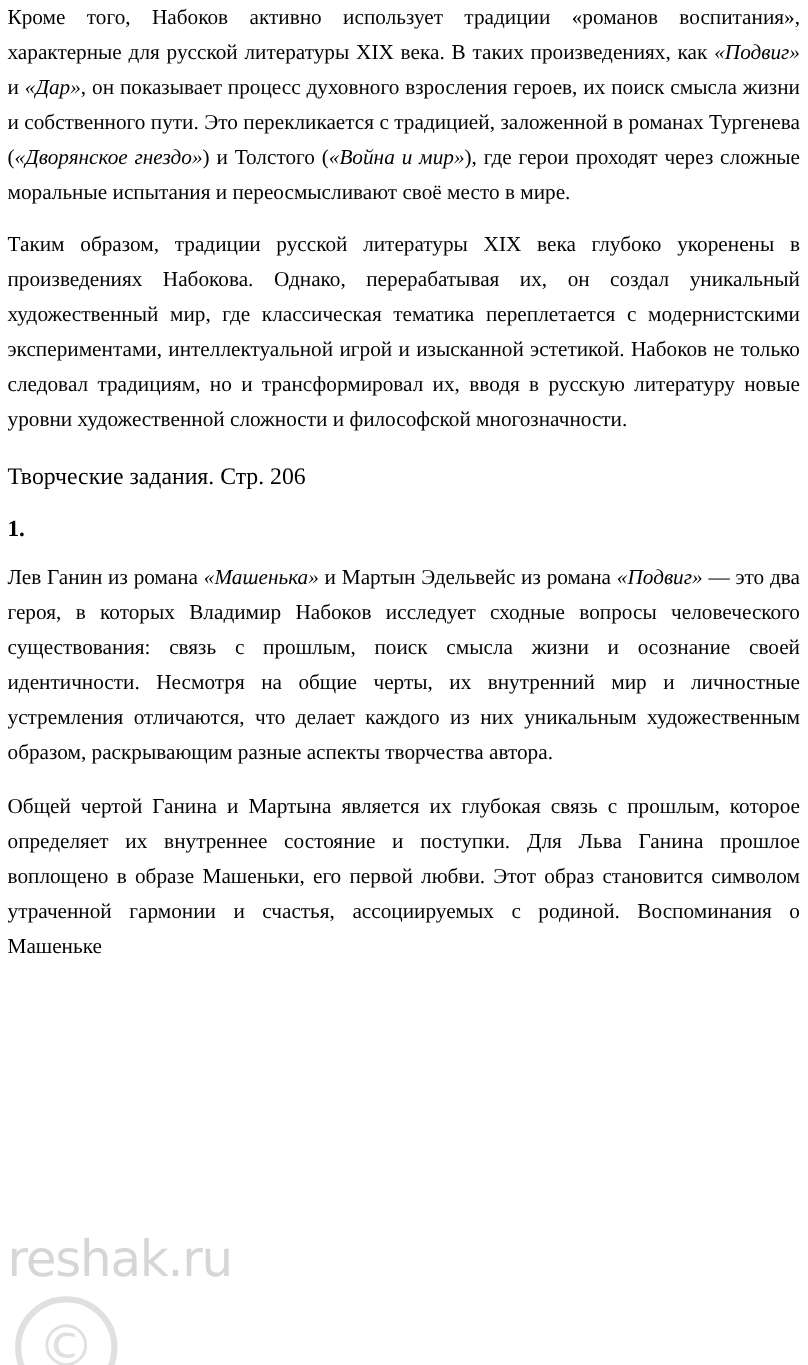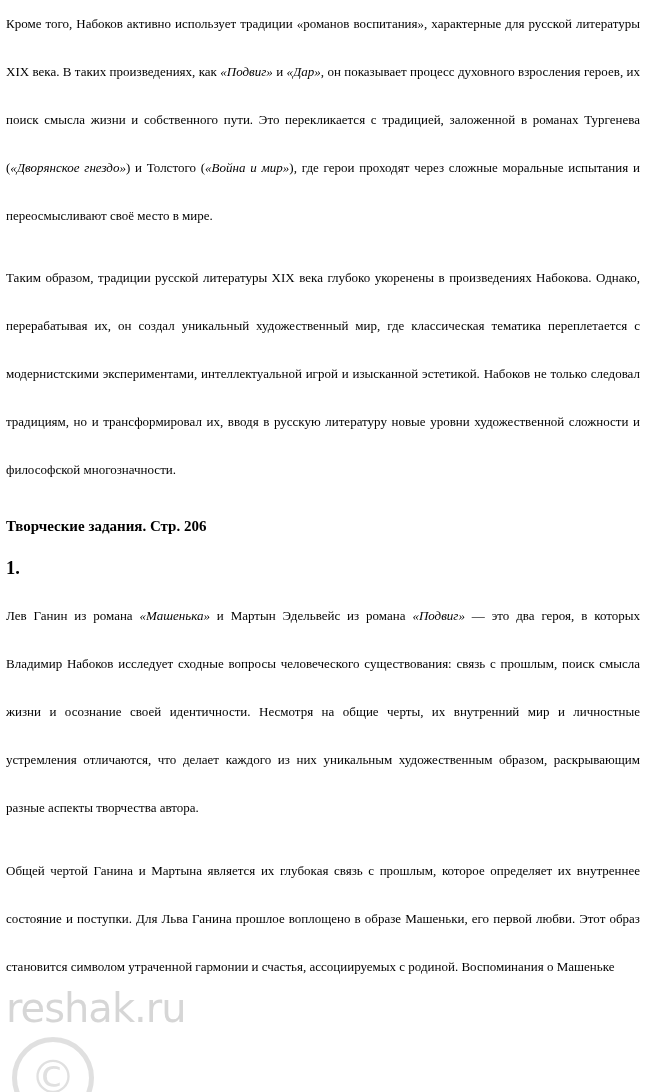--- a/index.html
+++ b/index.html
@@ -16,35 +16,35 @@
     color: #000000;
   }
   #page {
     position: relative;
     width: 646px;
     height: 1092px;
     box-sizing: border-box;
     padding: 0 6px;
   }
   .para {
-    font-size: 13px;
-    line-height: 48px;
+    font-size: 17px;
+    line-height: 28px;
     text-align: justify;
     text-justify: inter-word;
     margin: 0 0 14px 0;
     hyphens: none;
   }
   .para.last {
     margin-bottom: 0;
     margin-top: 15px;
   }
   .heading {
-    font-size: 15px;
+    font-size: 19px;
     line-height: 36px;
-    font-weight: bold;
+    font-weight: normal;
     margin: 0 0 6px 0;
     text-align: left;
   }
   .num {
     font-size: 18.5px;
     line-height: 36px;
     font-weight: bold;
     margin: 0 0 6px 0;
     text-align: left;
   }

